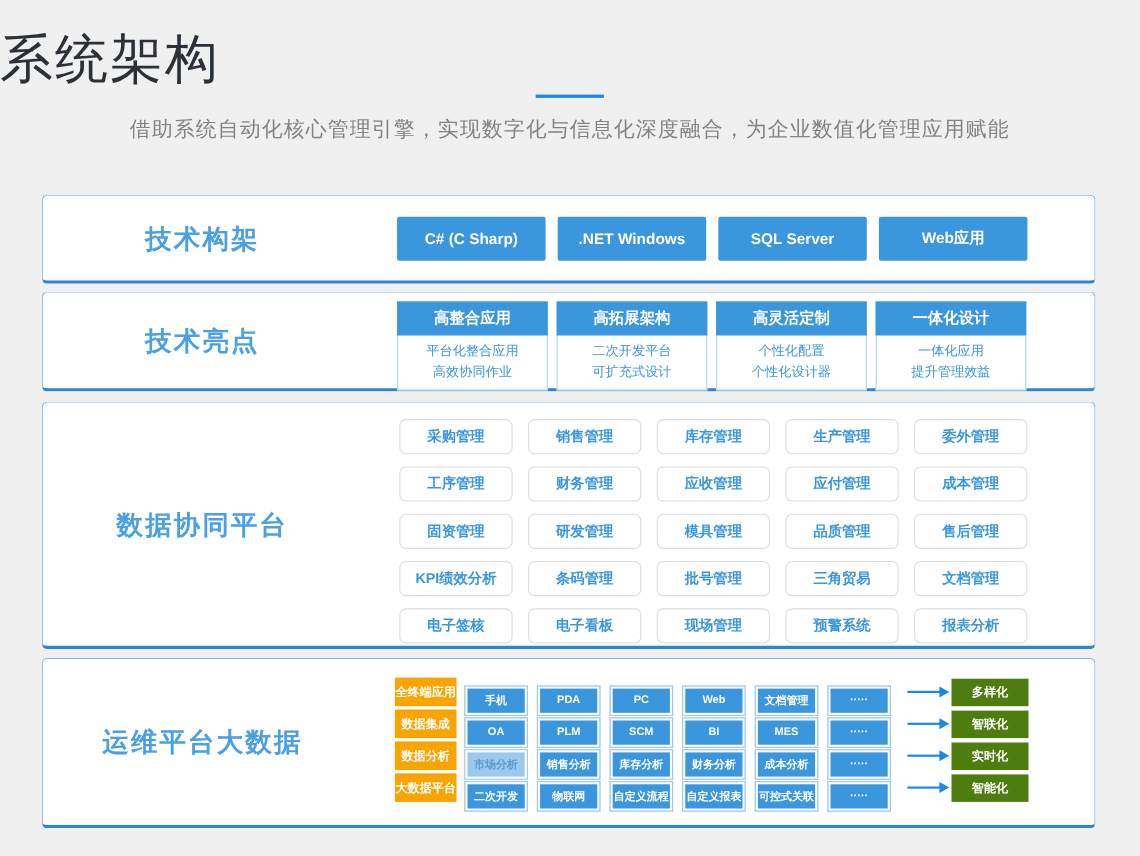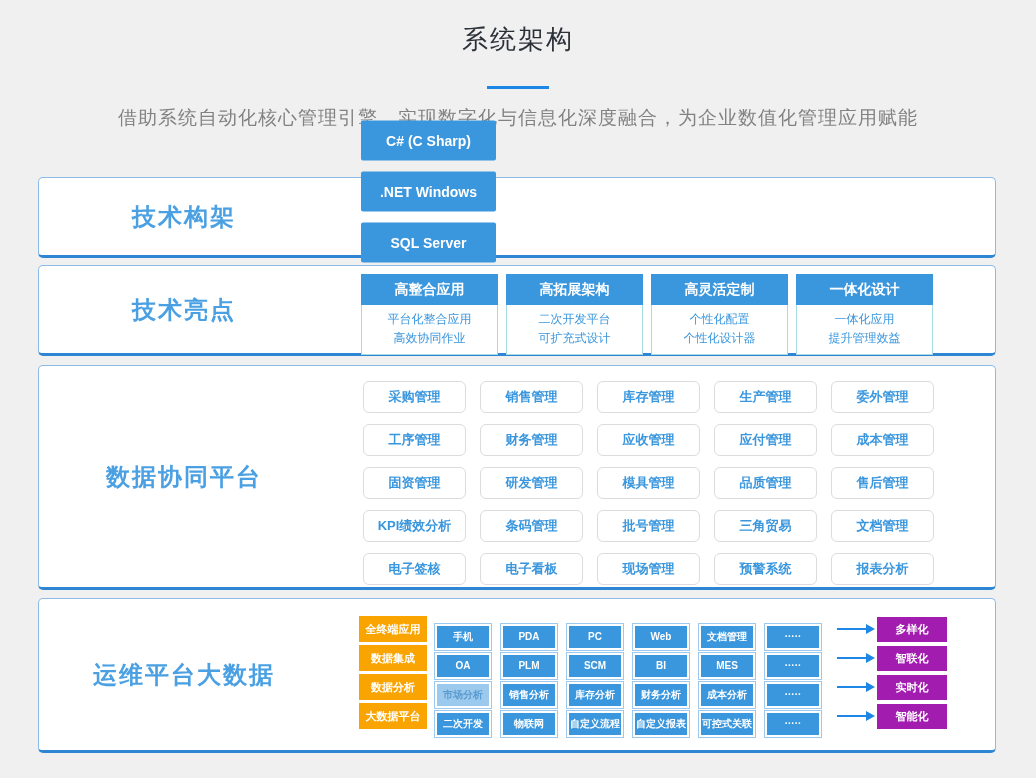--- a/index.html
+++ b/index.html
@@ -6,21 +6,21 @@
   html,body { width:1036px; height:778px; }
   body {
     position:relative;
     background:#f0f0f1;
     font-family:"Liberation Sans","DejaVu Sans",sans-serif;
     overflow:hidden;
   }
   
   .page-title {
     position:absolute; top:22px; left:0; width:100%;
-    text-align:center; font-size:26px; font-weight:500; color:#2c3138;
+    font-size:48px; font-weight:500; color:#2c3138;
     letter-spacing:2px;
   }
   .title-underline {
     position:absolute; top:86px; left:50%; transform:translateX(-50%);
     width:62px; height:3px; background:#1e87e5;
   }
   .subtitle {
     position:absolute; top:105px; left:0; width:100%;
     text-align:center; font-size:19px; color:#828282; letter-spacing:1px;
   }
@@ -38,21 +38,21 @@
   .sec3 { top:365px; height:225px; }
   .sec4 { top:598px; height:155px; }
   .section-label {
     position:absolute; left:0; top:50%; transform:translateY(-50%);
     width:290px; text-align:center;
     font-size:24px; font-weight:bold; color:#4aa0e2; letter-spacing:2px;
   }
   
   .s1-buttons {
     position:absolute; left:322px; top:50%; transform:translateY(-50%);
-    display:flex; gap:11px;flex-direction:column;
+    display:flex; gap:11px;
   }
   .tech-btn {
     width:135px; height:40px;
     background:#3a96dd; color:#fff;
     font-size:14px; font-weight:bold;
     display:flex; align-items:center; justify-content:center;
     border-radius:2px;
   }
   
   .s2-cards {
@@ -84,21 +84,21 @@
     display:flex; align-items:center; justify-content:center;
     white-space:nowrap;
   }
   
   .s4-rows {
     position:absolute; left:320px; top:17px;
     display:flex; flex-direction:column; gap:3px;
   }
   .pipe-row { display:flex; align-items:center; height:26px; }
   .cat {
-    width:68px; height:26px; margin-right:8px;
+    width:56px; height:26px; margin-right:8px;
     background:#f9a400; color:#fff;
     font-size:11px; font-weight:bold;
     display:flex; align-items:center; justify-content:center;
     white-space:nowrap;
   }
   .pipe-item {
     width:56px; height:26px; margin-right:10px;
     background:#3a96dd; border:2px solid #fff;
     box-shadow:0 0 0 1px #9cc9ef;
     color:#fff; font-size:10px; font-weight:bold;
@@ -112,21 +112,21 @@
     position:relative; margin:0 10px 0 6px;
   }
   .arrow::after {
     content:""; position:absolute; right:-8px; top:-4px;
     border-left:9px solid #1e87e5;
     border-top:5px solid transparent;
     border-bottom:5px solid transparent;
   }
   .result {
     width:70px; height:25px;
-    background:#a21caf; color:#fff;
+    background:#4d7c0f; color:#fff;
     font-size:11px; font-weight:bold;
     display:flex; align-items:center; justify-content:center;
     white-space:nowrap;
   }
 </style>
 </head>
 <body>
 
 <h1 class="page-title">系统架构</h1>
 <div class="title-underline"></div>

